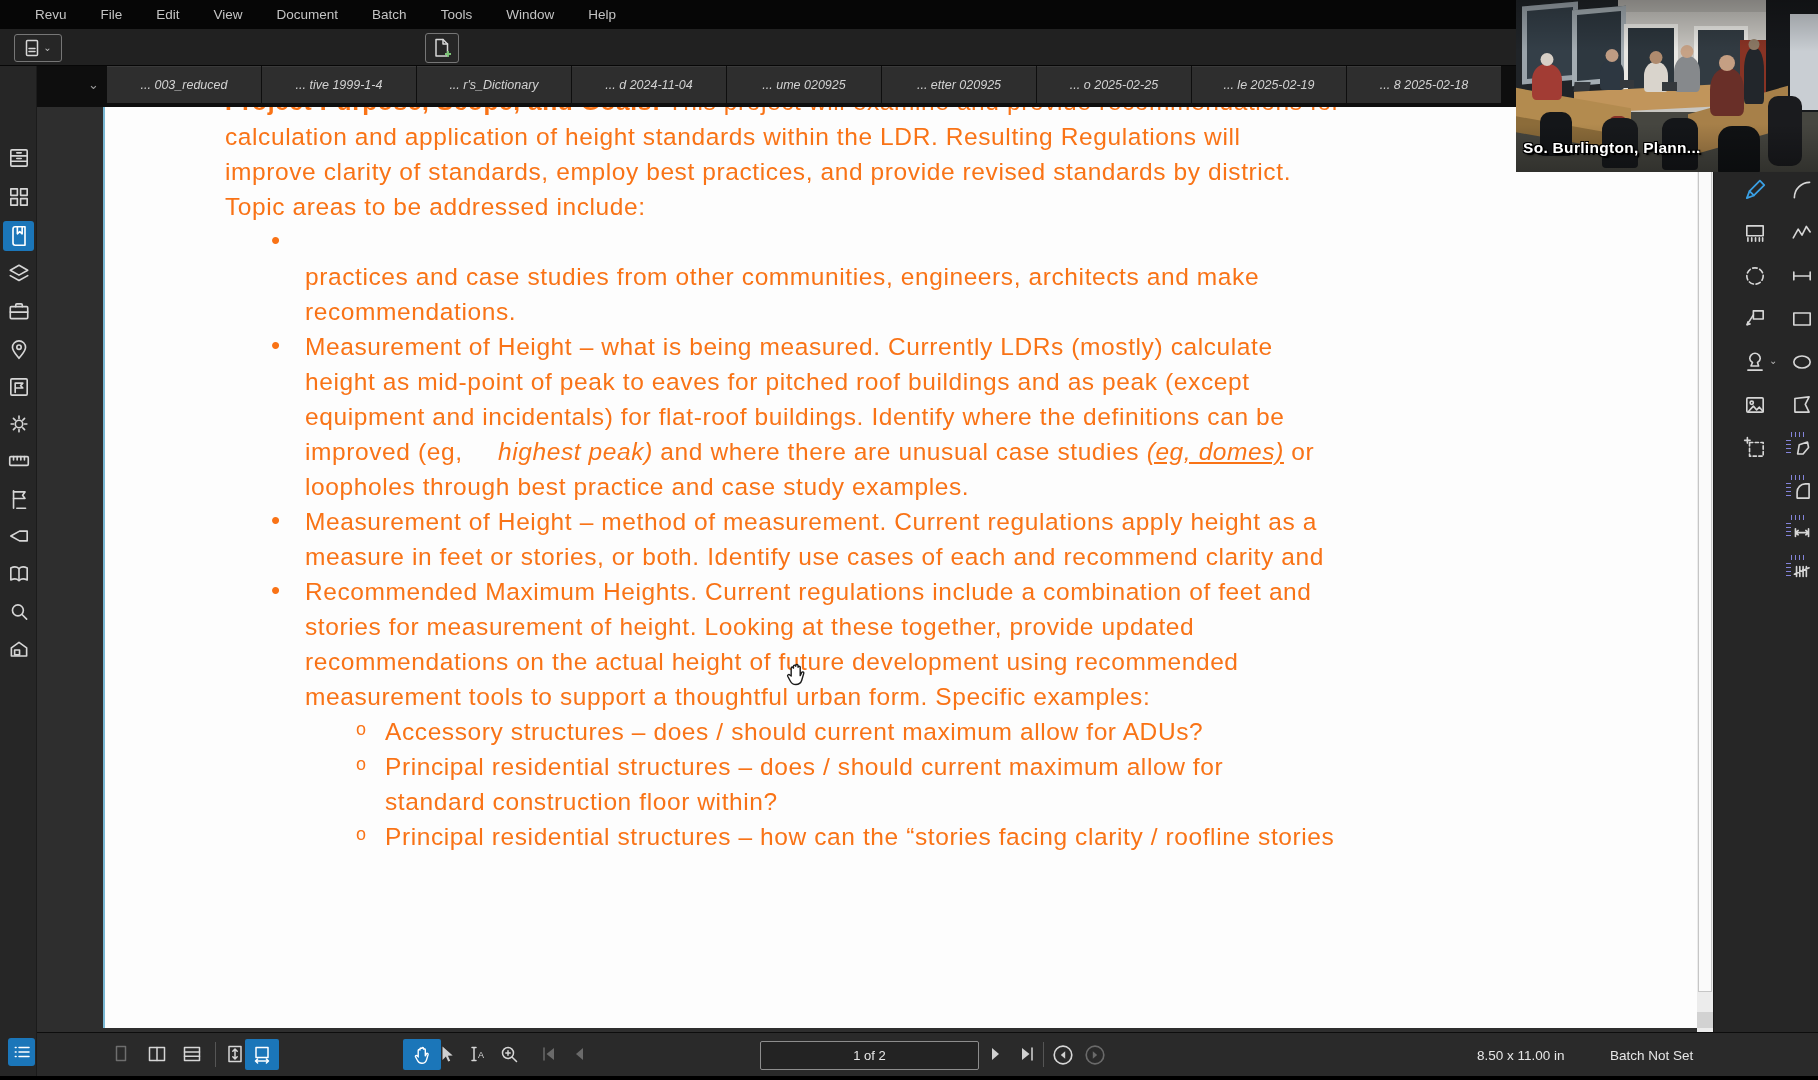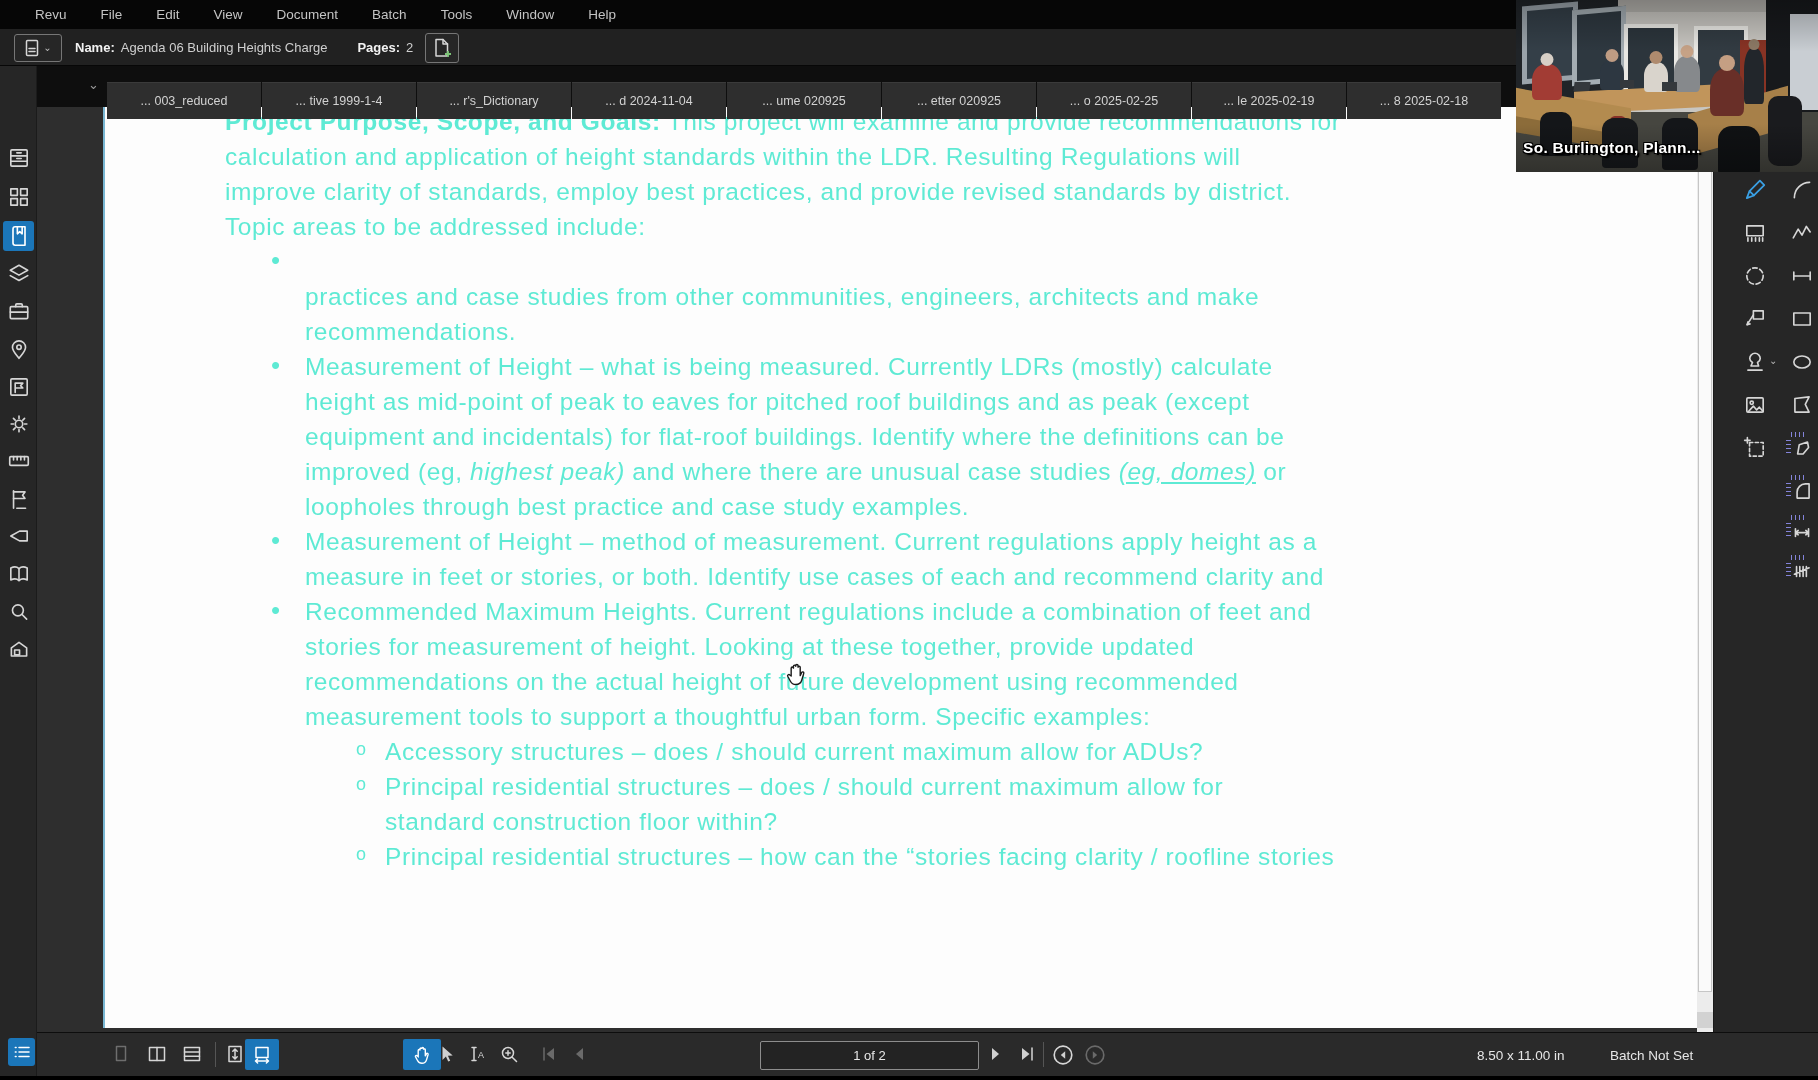--- a/index.html
+++ b/index.html
@@ -25,21 +25,21 @@
   .namebar-text{position:absolute;left:75px;top:0;height:36px;display:flex;align-items:center;gap:6px;
                 font-size:13px;color:#cfcfcf;white-space:pre;}
   .namebar-text .lab{font-weight:700;color:#f2f2f2;}
   .namebar-text .gap{width:18px;}
   .insertpage-btn{position:absolute;left:425px;top:4px;width:32px;height:28px;border:1px solid #767676;border-radius:3px;
                   display:flex;align-items:center;justify-content:center;background:#262626;}
 
   
   .tabbar{position:absolute;left:0;top:66px;width:1818px;height:41px;background:#0e0e0e;z-index:10;}
   .tab-chevron{position:absolute;left:88px;top:11px;color:#9a9a9a;font-size:13px;}
-  .tabs{position:absolute;left:107px;top:16px;height:37px;display:flex;}
+  .tabs{position:absolute;left:107px;top:0;height:37px;display:flex;font-style:italic;}
   .tab{width:154px;height:37px;background:#2e2e2e;margin-right:1px;box-sizing:border-box;border-top:1px solid #3a3a3a;
        display:flex;align-items:center;justify-content:center;color:#d2d2d2;font-size:12.5px;white-space:nowrap;overflow:hidden;}
 
   
   .leftbar{position:absolute;left:0;top:66px;width:37px;height:1014px;background:#262626;z-index:15;
            border-right:1px solid #1b1b1b;box-sizing:border-box;}
   .lic{position:absolute;left:7px;width:24px;height:24px;}
   .lic-active{position:absolute;left:3px;width:31px;height:30px;background:#1b76b9;border-radius:3px;
               display:flex;align-items:center;justify-content:center;}
   .lic-active .st{stroke:#fff;}
@@ -49,21 +49,21 @@
 
   
   .docarea{position:absolute;left:37px;top:107px;width:1660px;height:925px;background:#2e2e2e;z-index:1;}
   .page{position:absolute;left:66px;top:0;width:1594px;height:921px;background:#fdfdfd;
         box-shadow:inset 2px 0 0 #79b7d3;}
   .vscroll{position:absolute;left:1697px;top:107px;width:16px;height:925px;background:#ececec;z-index:6;}
   .vscroll .thumb{position:absolute;left:1px;top:0;width:14px;height:885px;background:#fafafa;border:1px solid #c6c6c6;box-sizing:border-box;}
   .vscroll .notch{position:absolute;left:0;bottom:4px;width:16px;height:16px;background:#d2d2d2;}
 
   
-  .doc-text{position:absolute;left:225px;top:104px;z-index:2;color:#5eead4;font-size:24.5px;letter-spacing:0.6px;}
+  .doc-text{position:absolute;left:225px;top:84px;z-index:2;color:#f97316;font-size:24.5px;letter-spacing:0.6px;}
   .dline{position:relative;height:35px;line-height:35px;white-space:pre;}
   .t-b,.t-bc{padding-left:80px;}
   .t-s,.t-sc{padding-left:160px;}
   .t-b .marker{position:absolute;left:46px;top:-1px;font-size:26px;}
   .t-s .marker{position:absolute;left:131px;top:-2px;font-size:18px;}
 
   
   .cursor{position:absolute;left:783px;top:660px;z-index:40;}
 
   
@@ -122,27 +122,20 @@
   <div class="filebar">
     <div class="docsel-btn">
       <svg width="16" height="18" viewBox="0 0 16 18">
           <g class="st">
             <rect x="2.5" y="1.5" width="11" height="15" rx="1"></rect>
             <line x1="5" y1="12.5" x2="11" y2="12.5"></line>
             <line x1="5" y1="9.5" x2="11" y2="9.5"></line>
           </g>
         </svg>
       <span class="chev">⌄</span>
-    </div>
-    <div class="namebar-text">
-      <span class="lab">Name:</span>
-      <span>Agenda 06 Building Heights Charge</span>
-      <span class="gap"></span>
-      <span class="lab">Pages:</span>
-      <span>2</span>
     </div>
     <div class="insertpage-btn">
       <svg width="20" height="22" viewBox="0 0 20 22">
         <g class="st">
             <path d="M4 2.5 h7 l4.5 4.5 v12 h-11.5 z"></path>
             <path d="M11 2.5 v4.5 h4.5"></path>
           </g>
         <g stroke="#7cc576" stroke-width="1.8" fill="none">
             <path d="M13 17 h6 M16 14 v6"></path>
           </g>
@@ -322,21 +315,21 @@
       <div class="dline t-p"><span style="font-weight: 700;">Project Purpose, Scope, and Goals:</span><span> This project will examine and provide recommendations for</span></div>
       <div class="dline t-p"><span>calculation and application of height standards within the LDR. Resulting Regulations will</span></div>
       <div class="dline t-p"><span>improve clarity of standards, employ best practices, and provide revised standards by district.</span></div>
       <div class="dline t-p"><span>Topic areas to be addressed include:</span></div>
       <div class="dline t-b"><span class="marker">•</span></div>
       <div class="dline t-bc"><span>practices and case studies from other communities, engineers, architects and make</span></div>
       <div class="dline t-bc"><span>recommendations.</span></div>
       <div class="dline t-b"><span class="marker">•</span><span>Measurement of Height – what is being measured. Currently LDRs (mostly) calculate</span></div>
       <div class="dline t-bc"><span>height as mid-point of peak to eaves for pitched roof buildings and as peak (except</span></div>
       <div class="dline t-bc"><span>equipment and incidentals) for flat-roof buildings. Identify where the definitions can be</span></div>
-      <div class="dline t-bc"><span>improved (eg, </span><span style="font-style: italic;">highest peak)</span><span> and where there are unusual case studies </span><span style="font-style: italic; text-decoration: underline;">(eg, domes)</span><span> or</span></div>
+      <div class="dline t-bc"><span>improved (eg, </span><span style="font-style: italic; margin-left: 28px;">highest peak)</span><span> and where there are unusual case studies </span><span style="font-style: italic; text-decoration: underline;">(eg, domes)</span><span> or</span></div>
       <div class="dline t-bc"><span>loopholes through best practice and case study examples.</span></div>
       <div class="dline t-b"><span class="marker">•</span><span>Measurement of Height – method of measurement. Current regulations apply height as a</span></div>
       <div class="dline t-bc"><span>measure in feet or stories, or both. Identify use cases of each and recommend clarity and</span></div>
       <div class="dline t-b"><span class="marker">•</span><span>Recommended Maximum Heights. Current regulations include a combination of feet and</span></div>
       <div class="dline t-bc"><span>stories for measurement of height. Looking at these together, provide updated</span></div>
       <div class="dline t-bc"><span>recommendations on the actual height of future development using recommended</span></div>
       <div class="dline t-bc"><span>measurement tools to support a thoughtful urban form. Specific examples:</span></div>
       <div class="dline t-s"><span class="marker">o</span><span>Accessory structures – does / should current maximum allow for ADUs?</span></div>
       <div class="dline t-s"><span class="marker">o</span><span>Principal residential structures – does / should current maximum allow for</span></div>
       <div class="dline t-sc"><span>standard construction floor within?</span></div>

